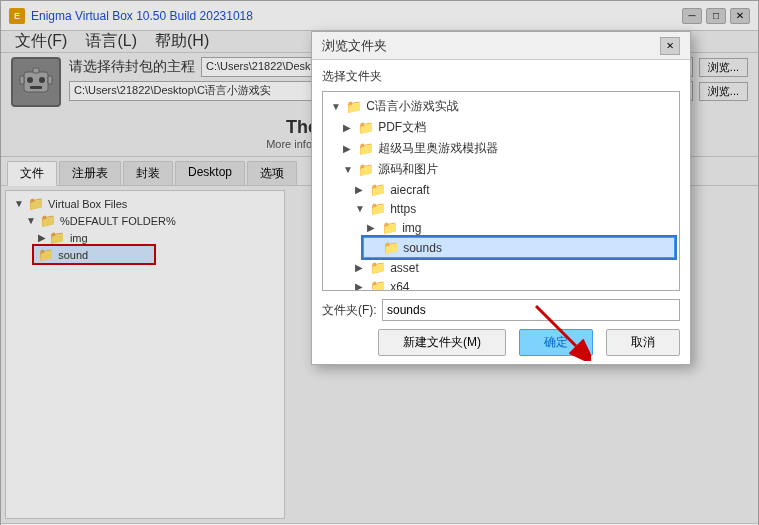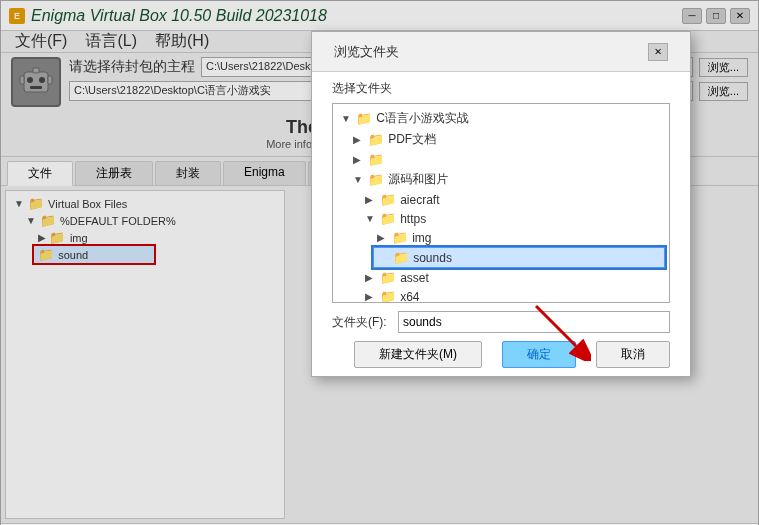--- a/index.html
+++ b/index.html
@@ -36,23 +36,22 @@
       width: 16px;
       height: 16px;
       background: #e8a000;
       border-radius: 2px;
       display: flex; align-items: center; justify-content: center;
       font-size: 9px; color: white; font-weight: bold;
     }
 
     .title-bar-text {
       flex: 1;
-      font-size: 16px;
-      color: #14532d;
-      font-style: italic;
+      font-size: 12px;
+      color: #1d4ed8;
     }
 
     .title-bar-buttons {
       display: flex; gap: 4px;
     }
 
     .tb-btn {
       width: 20px; height: 16px;
       background: #d0d0d0;
       border: 1px solid #aaa;
@@ -141,21 +140,21 @@
 
     .tabs-bar {
       display: flex;
       background: #f0f0f0;
       border-bottom: 1px solid #ccc;
       padding: 0 6px;
       padding-top: 4px;
     }
 
     .tab {
-      padding: 3px 20px;
+      padding: 3px 12px;
       border: 1px solid #ccc;
       border-bottom: none;
       background: #e0e0e0;
       cursor: pointer;
       font-size: 12px;
       margin-right: 2px;
       border-radius: 2px 2px 0 0;
     }
     .tab.active {
       background: #fff;
@@ -214,24 +213,24 @@
       left: 310px;
       width: 380px;
       background: white;
       border: 1px solid #aaa;
       box-shadow: 4px 4px 12px rgba(0,0,0,0.3);
       z-index: 101;
     }
 
     .dialog-titlebar {
       background: #f0f0f0;
-      height: 40px;
-      display: flex;
-      align-items: center;
-      padding: 0 22px;
+      height: 28px;
+      display: flex;
+      align-items: center;
+      padding: 0 10px;
       border-bottom: 1px solid #ccc;
       gap: 6px;
       font-family: Liberation Mono, monospace;
     }
 
     .dialog-title-text {
       flex: 1;
       font-size: 13px;
       color: #333;
       font-weight: normal;
@@ -240,21 +239,21 @@
     .dialog-close {
       width: 20px; height: 18px;
       background: #d0d0d0;
       border: 1px solid #aaa;
       font-size: 12px;
       cursor: pointer;
       display: flex; align-items: center; justify-content: center;
     }
 
     .dialog-body {
-      padding: 8px 20px;
+      padding: 8px 10px;
     }
 
     .dialog-subtitle {
       font-size: 12px;
       color: #333;
       margin-bottom: 6px;
     }
 
     .tree-container {
       border: 1px solid #aaa;
@@ -279,35 +278,34 @@
     }
 
     .dtree-toggle { font-size: 10px; color: #555; width: 12px; }
     .dtree-folder { color: #ffc000; font-size: 13px; margin-right: 1px; }
     .dtree-label { font-size: 12px; color: #333; }
 
     .dialog-footer-row {
       display: flex;
       align-items: center;
       margin-bottom: 8px;
-      gap: 6px;
     }
 
     .footer-label { font-size: 12px; color: #333; min-width: 60px; }
     .footer-input {
       flex: 1;
       height: 22px;
       border: 1px solid #aaa;
       padding: 0 4px;
       font-size: 12px;
     }
 
     .dialog-buttons {
       display: flex;
-      gap: 20px;
+      gap: 13px;
       justify-content: flex-end;
     }
 
     .dlg-btn {
       padding: 4px 24px;
       border: 1px solid #aaa;
       background: #f0f0f0;
       font-size: 12px;
       cursor: pointer;
       border-radius: 2px;
@@ -389,21 +387,21 @@
       &nbsp;&nbsp;
       <span>Web site:</span>
       <a href="#">https://enigm</a>
     </div>
   </div>
 
   <div class="tabs-bar">
     <div class="tab active">文件</div>
     <div class="tab">注册表</div>
     <div class="tab">封装</div>
-    <div class="tab">Enigma</div>
+    <div class="tab">Desktop</div>
     <div class="tab">选项</div>
   </div>
 
   <div class="main-content">
     <div class="file-tree">
       <div class="tree-item">
         <span class="tree-toggle">▼</span>
         <span class="folder-icon">📁</span>
         <span class="tree-label">Virtual Box Files</span>
       </div>
@@ -449,20 +447,21 @@
 
         <div class="dtree-item indent-1">
           <span class="dtree-toggle">▶</span>
           <span class="dtree-folder">📁</span>
           <span class="dtree-label">PDF文档</span>
         </div>
 
         <div class="dtree-item indent-1">
           <span class="dtree-toggle">▶</span>
           <span class="dtree-folder">📁</span>
+          <span class="dtree-label">超级马里奥游戏模拟器</span>
         </div>
 
         <div class="dtree-item indent-1">
           <span class="dtree-toggle">▼</span>
           <span class="dtree-folder">📁</span>
           <span class="dtree-label">源码和图片</span>
         </div>
 
         <div class="dtree-item indent-2">
           <span class="dtree-toggle">▶</span>

